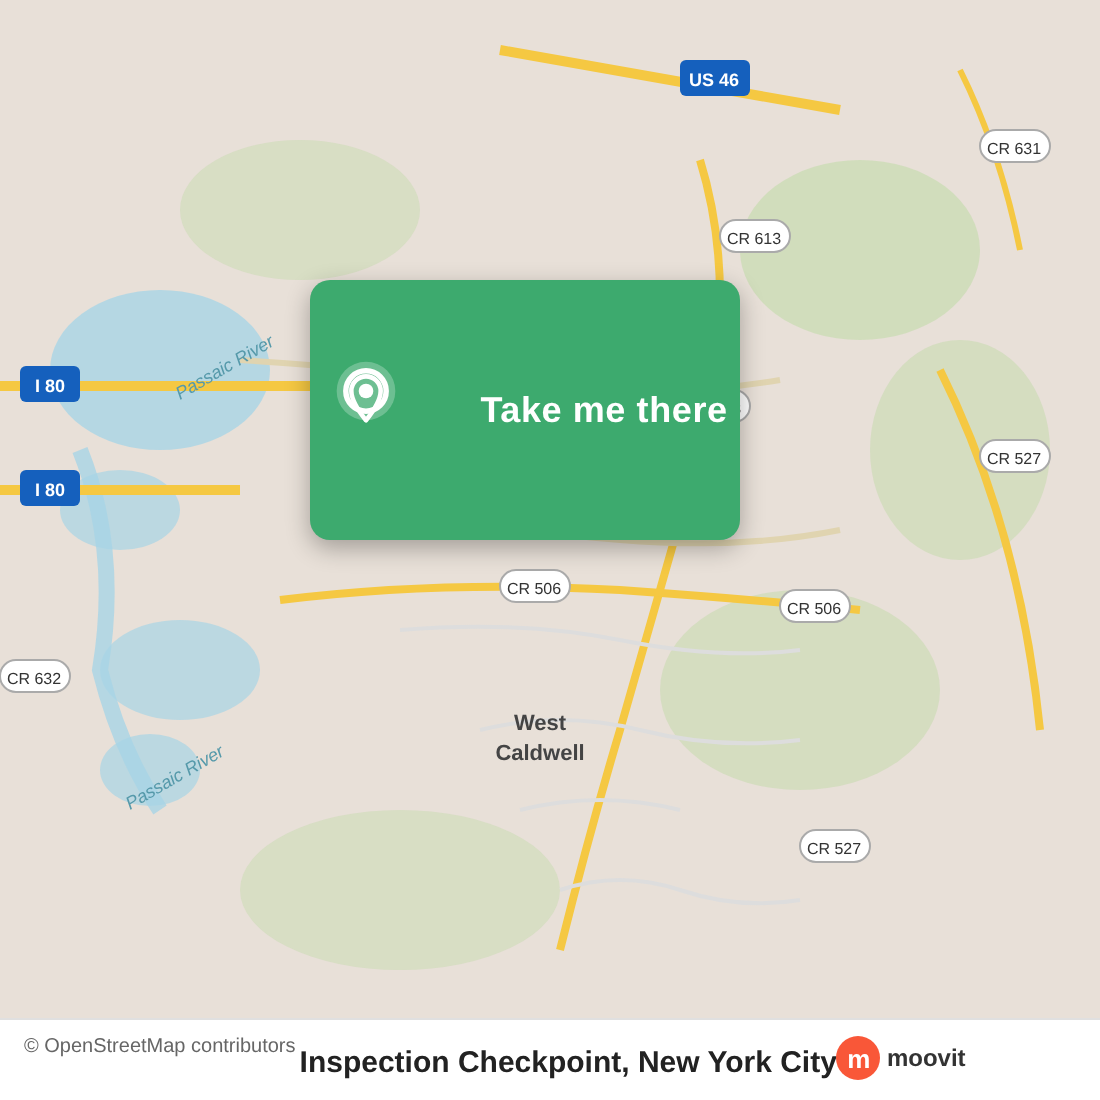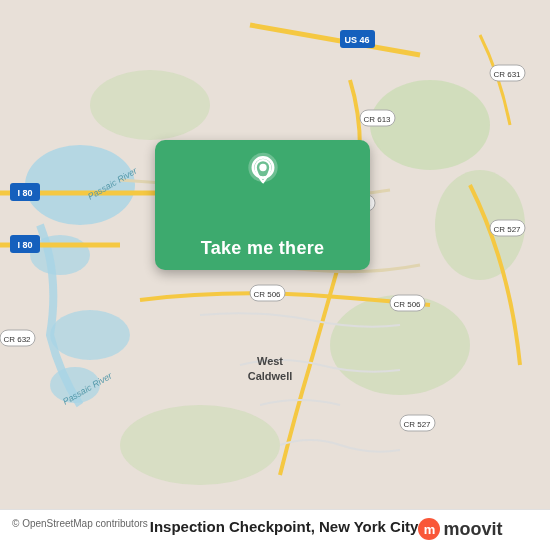--- a/index.html
+++ b/index.html
@@ -30,21 +30,21 @@
     
     #take-me-card {
       position: absolute;
       top: 140px;
       left: 155px;
       width: 215px;
       height: 130px;
       background-color: #3daa6e;
       border-radius: 10px;
       display: flex;
-      flex-direction: column;
+      flex-direction: row;
       align-items: center;
       justify-content: center;
       cursor: pointer;
       box-shadow: 0 4px 12px rgba(0,0,0,0.3);
       gap: 35px;
     }
 
     #take-me-card .pin-icon {
       width: 44px;
       height: 44px;
@@ -70,21 +70,21 @@
       display: flex;
       flex-direction: row;
       gap: 2px;
     }
 
     #location-title {
       font-size: 15px;
       font-weight: 600;
       color: #222;
       display: flex;
-      align-items: flex-start;
+      align-items: flex-end;
       justify-content: space-between;
     }
 
     .moovit-logo {
       display: flex;
       align-items: center;
       gap: 3px;
     }
 
     .moovit-m {
@@ -94,21 +94,21 @@
       font-weight: bold;
       width: 22px;
       height: 22px;
       border-radius: 50%;
       display: flex;
       align-items: center;
       justify-content: center;
     }
 
     .moovit-text {
-      font-size: 18px;
+      font-size: 12px;
       font-weight: bold;
       color: #333;
     }
   </style>
 </head>
 <body>
 
 <div id="map-container">
 
   <svg id="map-svg" viewBox="0 0 550 500" xmlns="http://www.w3.org/2000/svg">

